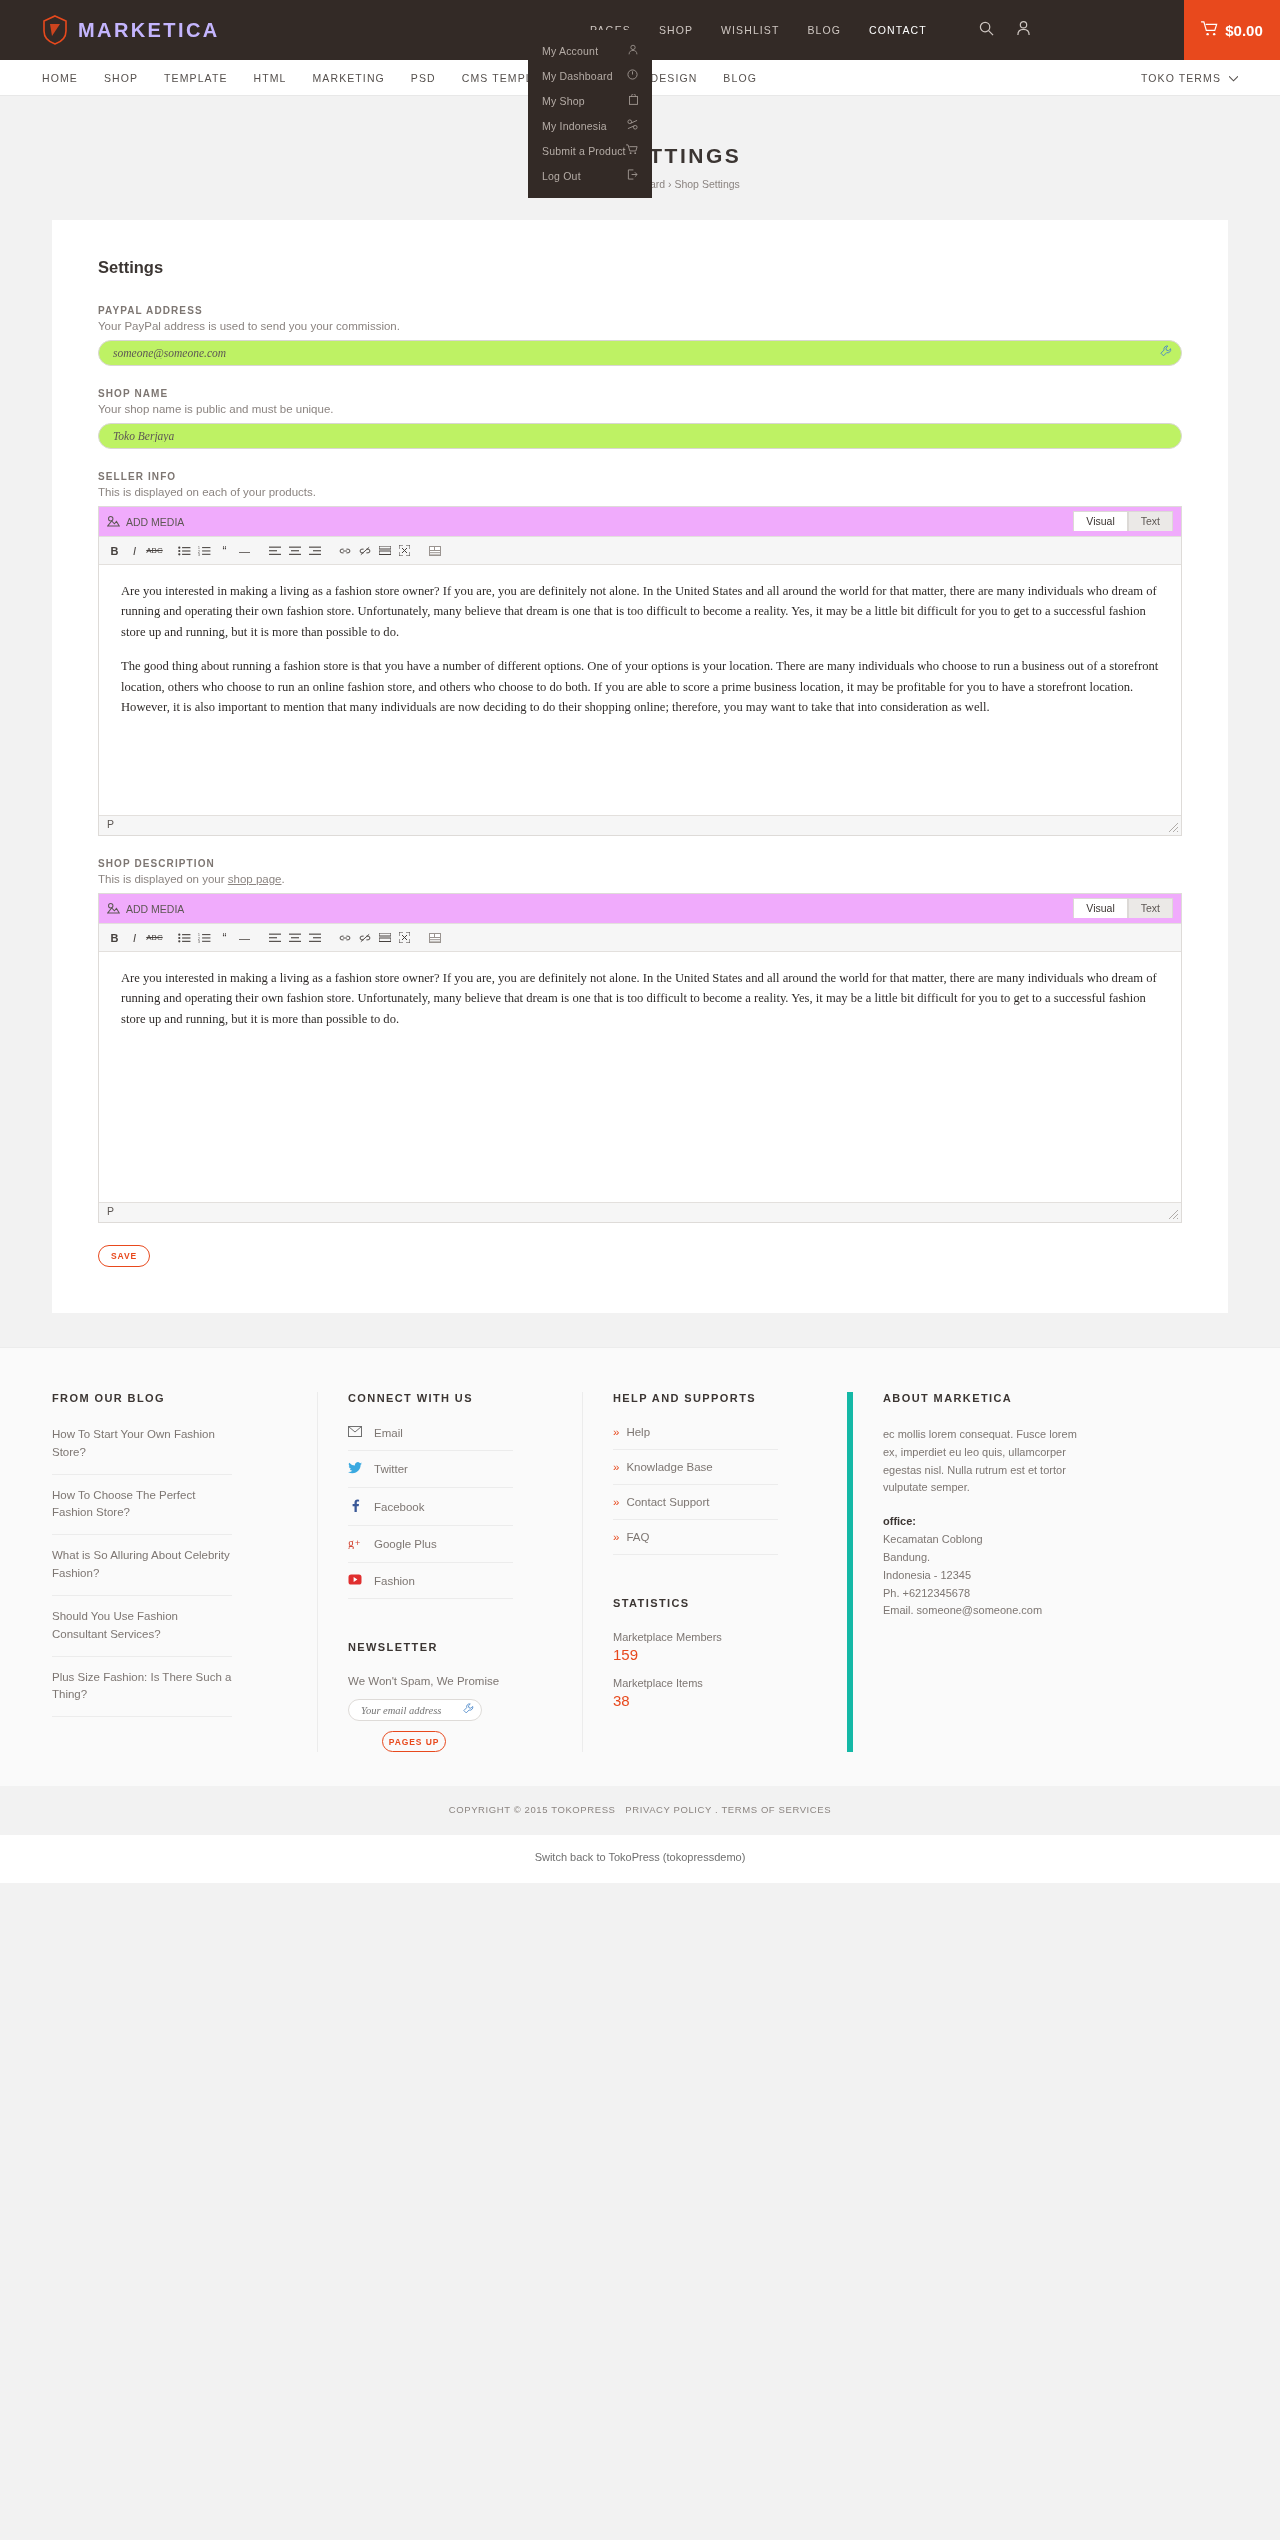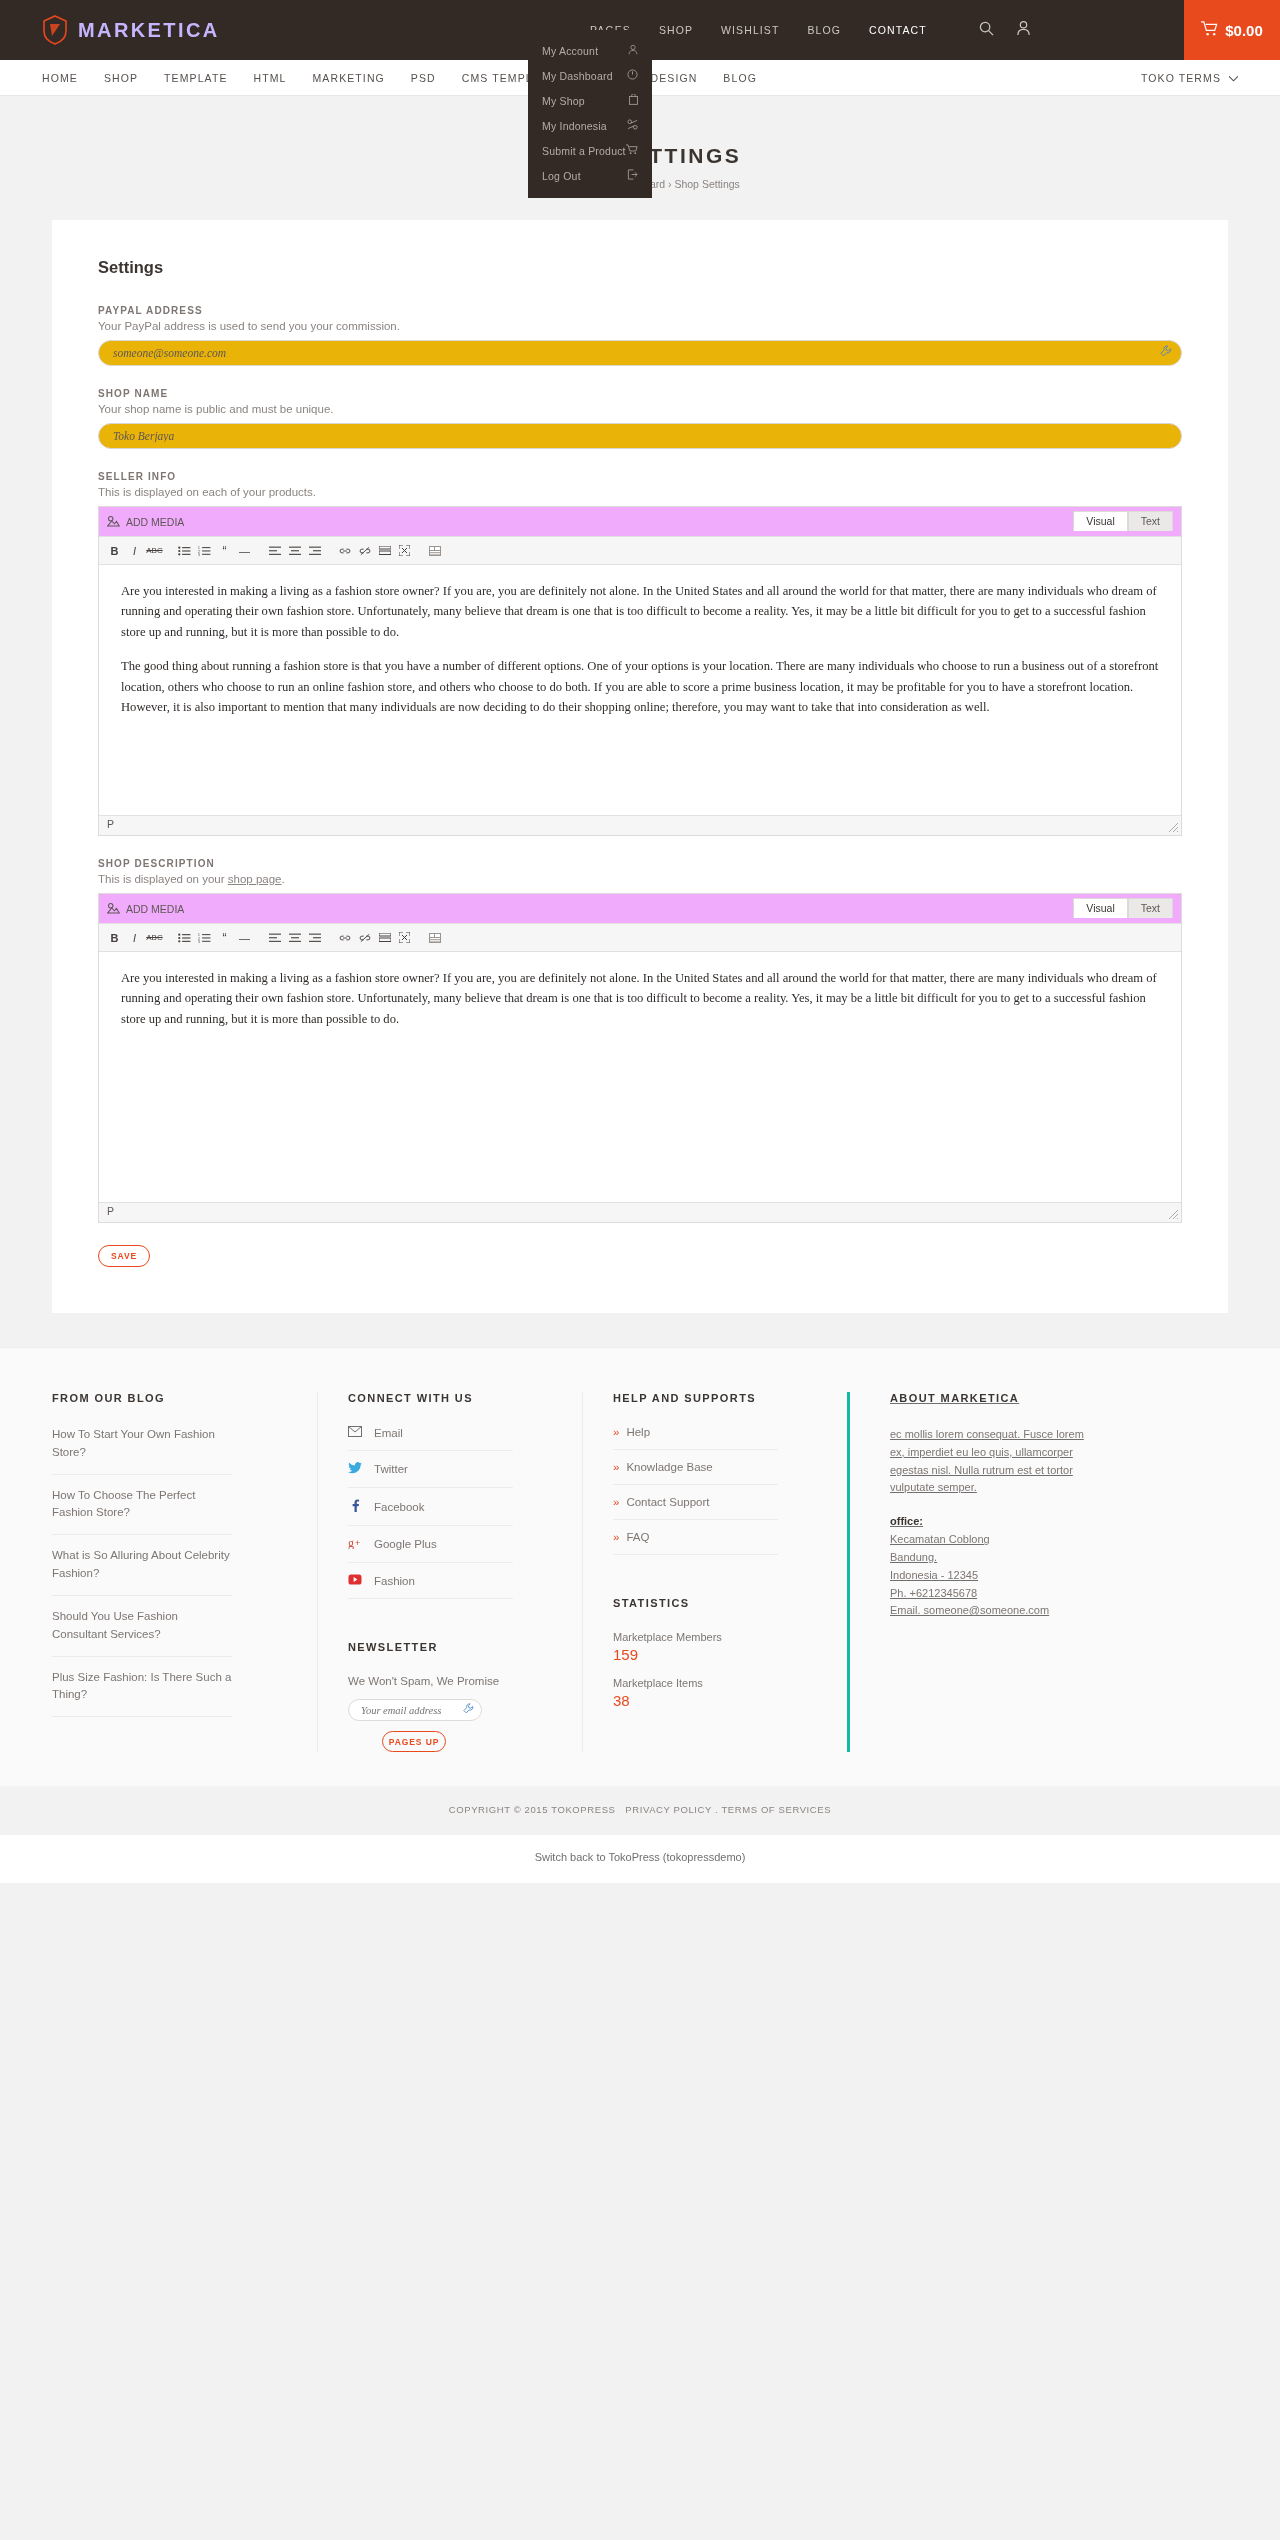--- a/index.html
+++ b/index.html
@@ -92,21 +92,21 @@
     font-size:10px; letter-spacing:1.1px; color:#7d7672; font-weight:700;
     text-transform:uppercase; margin-bottom:4px;
   }
   .fhelp { font-size:11.5px; color:#8b8480; margin-bottom:8px; }
   .fhelp a { color:#8b8480; }
   .inputwrap { position:relative; margin-bottom:22px; }
   .tinput {
     width:100%; height:26px; border:1px solid #d9d6d3; border-radius:13px;
     padding:0 30px 0 14px; font-size:11.5px; color:#5d5754;
     font-style:italic; font-family:"Liberation Serif", serif;
-    outline:none; background:#eab308;
+    outline:none; background:#bef264;
   }
   .field-ic {
     position:absolute; right:10px; top:5px; color:#4a86c8; font-size:12px;
   }
 
   
   .editor { border:1px solid #dedbd8; margin-bottom:6px; background:#fff; }
   .ed-top {
     height:30px; background:#f0abfc; border-bottom:1px solid #e3e0dd;
     display:flex; align-items:center; padding:0 8px; position:relative;
@@ -153,21 +153,21 @@
 
   
   .footer {
     margin-top:34px; background:#fafafa; border-top:1px solid #ececec;
     padding:44px 52px 34px; display:flex;
   }
   .fcol { padding-right:34px; }
   .fcol.c1 { width:265px; }
   .fcol.c2 { width:265px; border-left:1px solid #ececec; padding-left:30px; }
   .fcol.c3 { width:265px; border-left:1px solid #ececec; padding-left:30px; }
-  .fcol.c4 { width:290px; border-left:3px solid #14b8a6; padding-left:40px;text-decoration:underline; }
+  .fcol.c4 { width:290px; border-left:6px solid #14b8a6; padding-left:30px; }
   .fhead {
     font-size:11px; letter-spacing:1.4px; color:#3b3532; font-weight:700;
     margin-bottom:22px;
   }
   .blogitem {
     font-size:11.5px; color:#7d7672; line-height:1.55;
     padding-bottom:12px; border-bottom:1px solid #ececec; margin-bottom:12px;
     max-width:180px;
   }
   .social {

